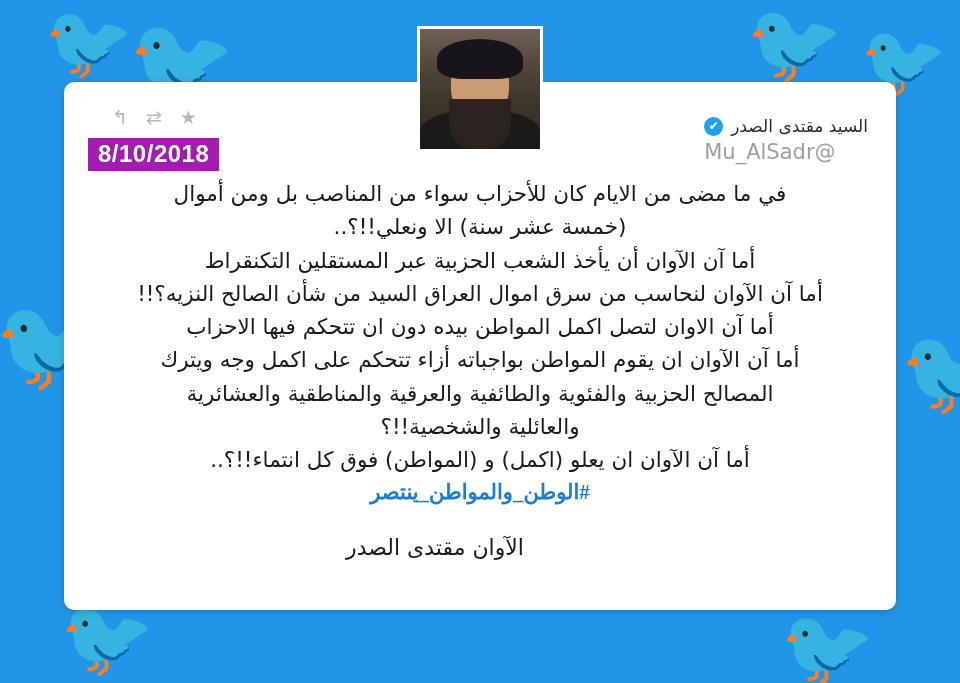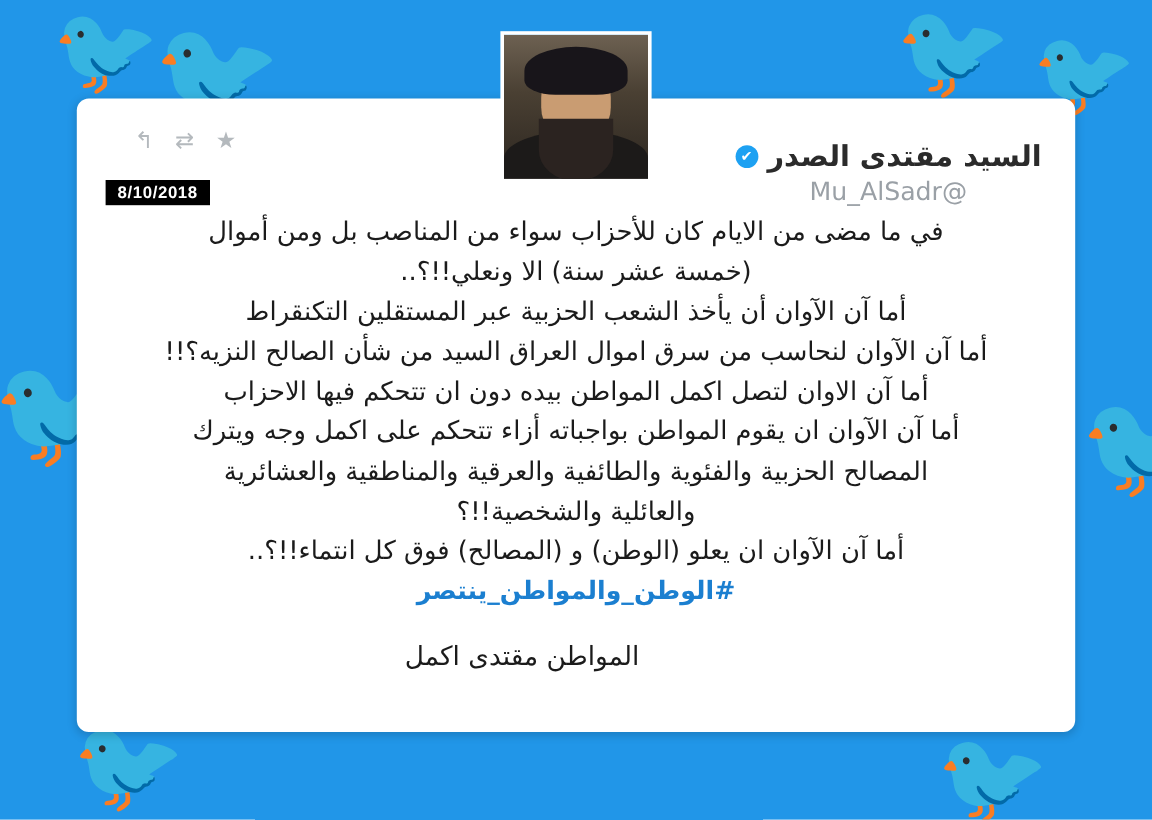--- a/index.html
+++ b/index.html
@@ -112,66 +112,66 @@
     padding-top: 18px;
     flex: 0 0 auto;
   }
   .name-line {
     display: flex;
     flex-direction: row-reverse;
     align-items: center;
     gap: 8px;
   }
   .display-name {
-    font-size: 24px;
-    font-weight: bold;
+    font-size: 17px;
+    font-weight: normal;
     color: #2b2b2b;
     direction: rtl;
     white-space: nowrap;
   }
   .verified {
     width: 19px;
     height: 19px;
     border-radius: 50%;
     background: #1da1f2;
     color: #fff;
     font-size: 12px;
     line-height: 19px;
     text-align: center;
     display: inline-block;
   }
   .handle {
     font-size: 21px;
     color: #9aa0a6;
     margin-top: 4px;
     direction: ltr;
-    text-align: center;
+    text-align: left;
     white-space: nowrap;
   }
 
   .meta {
     flex: 0 0 auto;
     padding-top: 6px;
   }
   .actions {
     display: flex;
     gap: 18px;
     align-items: center;
     justify-content: flex-start;
     padding-left: 24px;
     color: #b4b9bd;
     font-size: 19px;
     height: 26px;
   }
   .actions span { line-height: 1; }
   .date-badge {
-    margin-top: 20px;
-    background: #000000;
+    margin-top: 8px;
+    background: #a21caf;
     color: #ffffff;
-    font-size: 14px;
+    font-size: 24px;
     font-weight: bold;
     padding: 2px 10px 3px 10px;
     display: inline-block;
     letter-spacing: .5px;
     font-family: "Liberation Sans", sans-serif;
   }
 
   
   .tweet-body {
     direction: rtl;
@@ -181,20 +181,21 @@
     line-height: 1.5;
     margin-top: 6px;
     padding: 0 10px;
   }
   .tweet-body p { margin: 0 0 1px 0; }
   .hashtag {
     color: #1b7fd0;
     font-weight: bold;
     font-size: 21px;
     margin-top: 2px;
+    font-family: Liberation Serif, serif;
   }
   .signature {
     direction: rtl;
     text-align: center;
     font-size: 22px;
     color: #1b1b1b;
     margin-top: 26px;
     padding-right: 90px;
   }
 </style>
@@ -237,25 +238,25 @@
 
   <div class="tweet-body">
     <p>في ما مضى من الايام كان للأحزاب سواء من المناصب بل ومن أموال</p>
     <p>(خمسة عشر سنة) الا ونعلي!!؟..</p>
     <p>أما آن الآوان أن يأخذ الشعب الحزبية عبر المستقلين التكنقراط</p>
     <p>أما آن الآوان لنحاسب من سرق اموال العراق السيد من شأن الصالح النزيه؟!!</p>
     <p>أما آن الاوان لتصل اكمل المواطن بيده دون ان تتحكم فيها الاحزاب</p>
     <p>أما آن الآوان ان يقوم المواطن بواجباته أزاء تتحكم على اكمل وجه ويترك</p>
     <p>المصالح الحزبية والفئوية والطائفية والعرقية والمناطقية والعشائرية</p>
     <p>والعائلية والشخصية!!؟</p>
-    <p>أما آن الآوان ان يعلو (الوطن) و (المصالح) فوق كل انتماء!!؟..</p>
+    <p>أما آن الآوان ان يعلو (اكمل) و (المواطن) فوق كل انتماء!!؟..</p>
     <p class="hashtag">#الوطن_والمواطن_ينتصر</p>
   </div>
 
-  <div class="signature">المواطن مقتدى اكمل</div>
+  <div class="signature">الآوان مقتدى الصدر</div>
 </div>
 
 <div class="avatar">
   <div class="robe"></div>
   <div class="face"></div>
   <div class="beard"></div>
   <div class="turban"></div>
 </div>
 
 </body></html>

